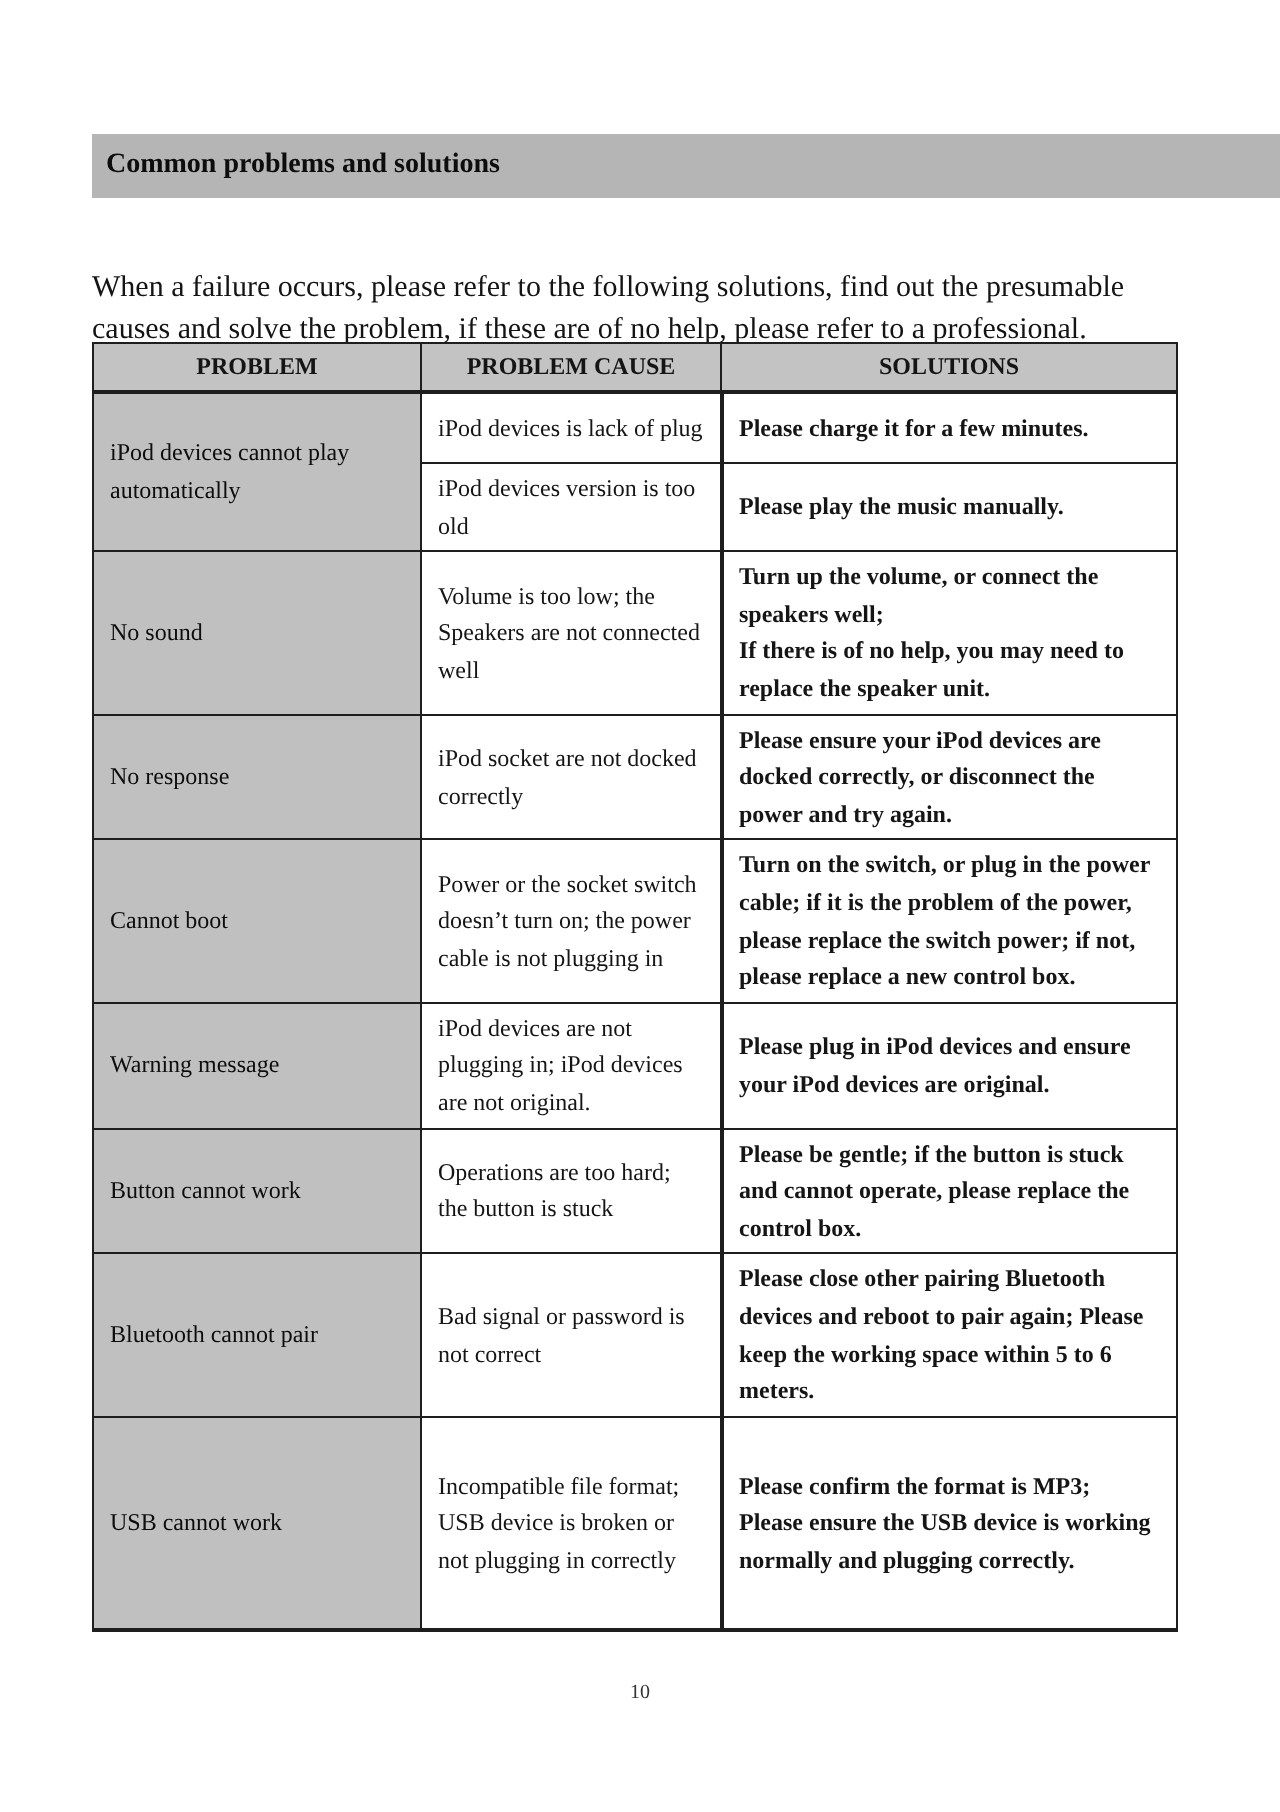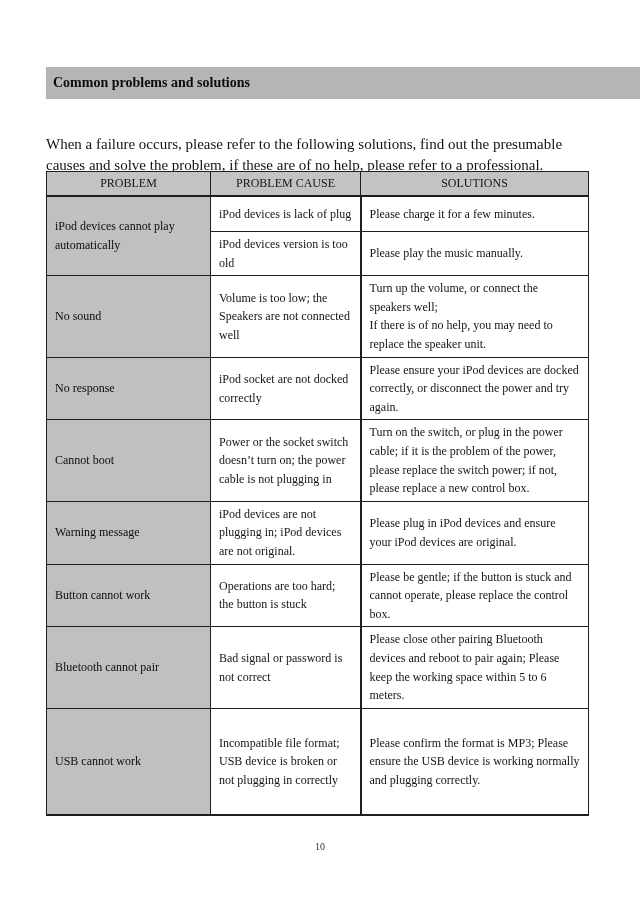--- a/index.html
+++ b/index.html
@@ -63,34 +63,35 @@
   }
   .problems-table th,
   .problems-table td {
     border: 1px solid #1e1e1e;
     padding: 3px 8px;
     vertical-align: middle;
     line-height: 1.55;
   }
   .problems-table th {
     background: #c3c3c3;
-    font-weight: normal;
+    font-weight: bold;
     text-align: center;
     font-size: 12px;
     border-bottom-width: 2px;
     padding: 2px 4px;
   }
   .problems-table td.problem-cell {
     background: #c0c0c0;
     font-weight: normal;
     color: #0d0d0d;
   }
   .problems-table td.solution-cell {
     border-left-width: 2px;
     white-space: pre-line;
+    font-weight: bold;
   }
   .problems-table tbody tr:last-child td {
     border-bottom-width: 2px;
   }
 
   .page-number {
     position: absolute;
     left: 0;
     top: 841px;
     width: 640px;

